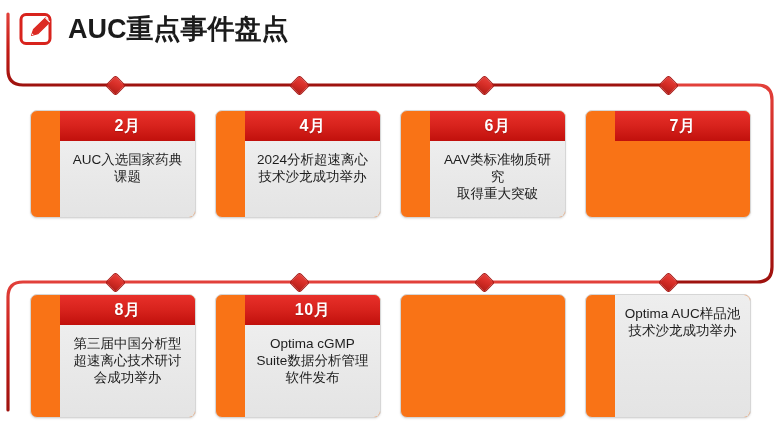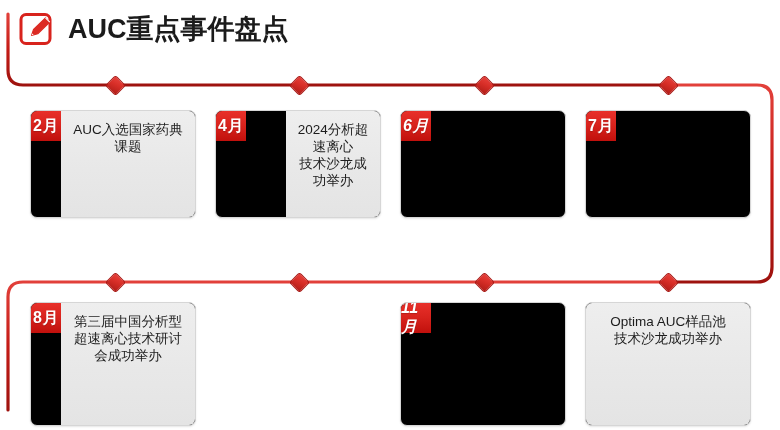--- a/index.html
+++ b/index.html
@@ -65,24 +65,26 @@
     background: linear-gradient(160deg, #e8413c 0%, #d72e27 45%, #b11d18 100%);
     border: 1.6px solid #a81a16;
   }
 
   
   .card {
     position: absolute;
     z-index: 4;
     border-radius: 7px;
     overflow: hidden;
-    background: #000000;
+    background: #f97316;
     border: 1px solid #d6d6d6;
     box-shadow: 0 1px 2px rgba(0,0,0,0.10);
     display: flex;
+    flex-direction: column;
+    padding-left: 29px;
   }
   .card-head {
     height: 30px;
     flex: 0 0 30px;
     background: linear-gradient(180deg, #e8302a 0%, #d8231d 48%, #c1100c 100%);
     color: #ffffff;
     font-size: 16px;
     font-weight: bold;
     display: flex;
     align-items: center;
@@ -96,24 +98,24 @@
     color: #1d1d1d;
     font-size: 13.5px;
     line-height: 17px;
     text-align: center;
     padding: 10px 8px 8px;
     white-space: pre-line;
   }
 
   
   .row1 { top: 110px; height: 108px; }
-  .row2 { top: 302px; height: 124px; }
+  .row2 { top: 294px; height: 124px; justify-content: center; }
   .col1 { left: 30px;  width: 166px; }
-  .col2 { left: 215px; width: 166px; gap: 40px; }
-  .col3 { left: 400px; width: 166px; font-style: italic; }
+  .col2 { left: 215px; width: 166px; }
+  .col3 { left: 400px; width: 166px; }
   .col4 { left: 585px; width: 166px; }
 </style>
 </head>
 <body>
 
 <div id="root">
 
   <svg id="track" viewBox="0 0 780 430" width="780" height="430">
     <defs>
       <linearGradient id="lineGrad" x1="0" y1="0" x2="0" y2="1">
@@ -176,36 +178,43 @@
   </div>
 
   <div class="card row1 col2">
     <div class="card-head">4月</div>
     <div class="card-body">2024分析超速离心
 技术沙龙成功举办</div>
   </div>
 
   <div class="card row1 col3">
     <div class="card-head">6月</div>
+    <div class="card-body">AAV类标准物质研究
+取得重大突破</div>
   </div>
 
   <div class="card row1 col4">
     <div class="card-head">7月</div>
   </div>
 
   <div class="card row2 col1">
     <div class="card-head">8月</div>
     <div class="card-body">第三届中国分析型
 超速离心技术研讨
 会成功举办</div>
   </div>
 
+  <div class="card row2 col2">
+    <div class="card-head">10月</div>
+    <div class="card-body">Optima cGMP
+Suite数据分析管理
+软件发布</div>
+  </div>
 
   <div class="card row2 col3">
-    <div class="card-head">11月</div>
   </div>
 
   <div class="card row2 col4">
     <div class="card-body">Optima AUC样品池
 技术沙龙成功举办</div>
   </div>
 
 </div>
 
 </body></html>

